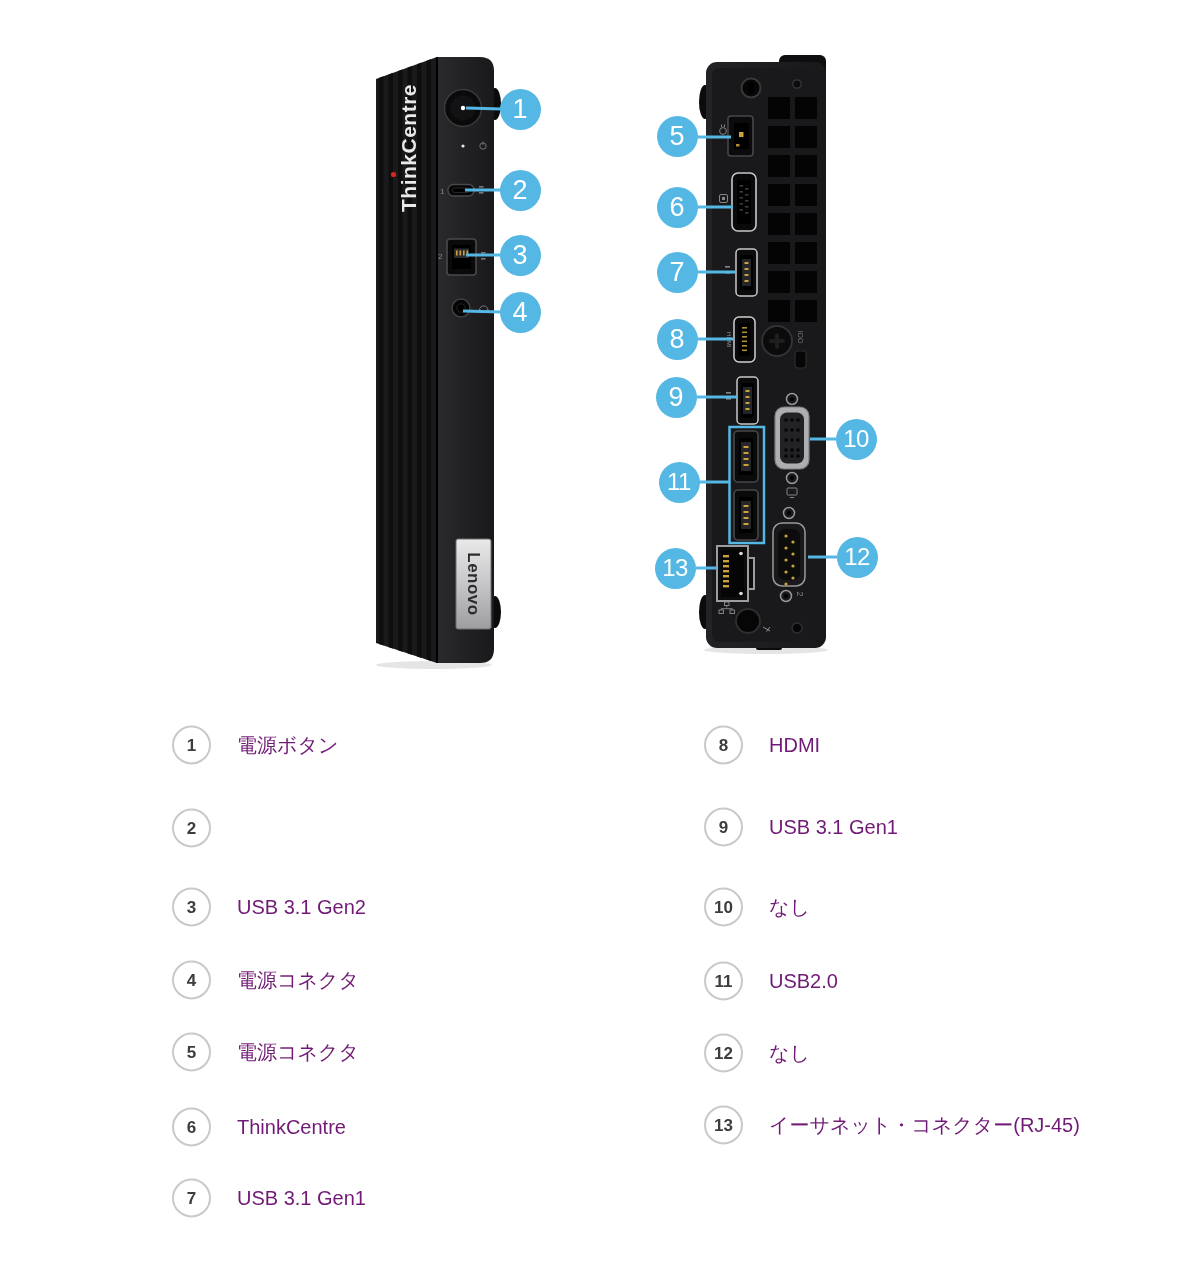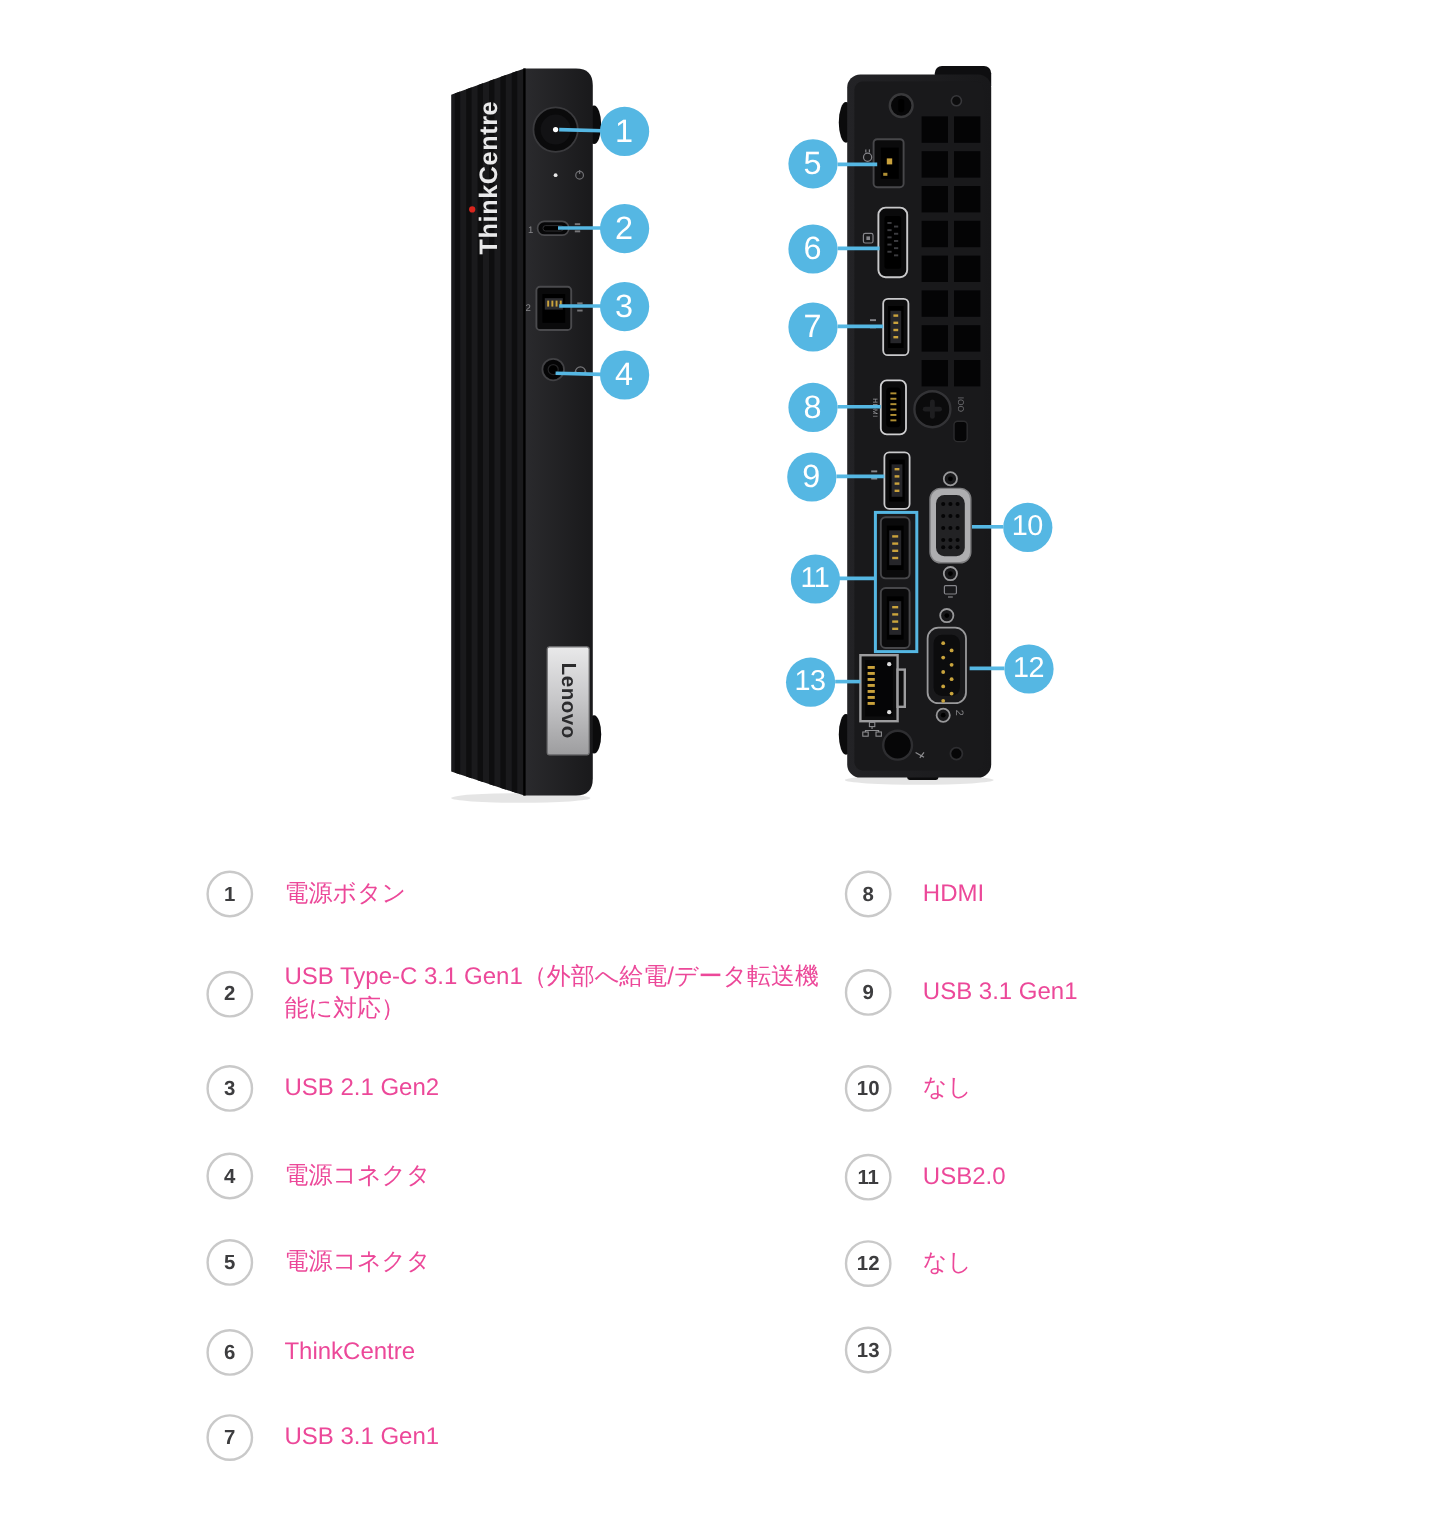--- a/index.html
+++ b/index.html
@@ -10,21 +10,21 @@
   .callout{position:absolute;width:41px;height:41px;border-radius:50%;background:#55B7E3;
            color:#fff;display:flex;align-items:center;justify-content:center;
            font-size:27px;font-weight:400;line-height:1;user-select:none}
   .callout.cw{font-size:24px;letter-spacing:-.5px}
   
   .lrow{position:absolute;display:flex;align-items:center;gap:26px;transform:translateY(-50%)}
   .lbadge{width:35px;height:35px;border:2px solid #c9c9c9;border-radius:50%;flex:0 0 auto;
           display:flex;align-items:center;justify-content:center;
           font-size:17px;font-weight:700;color:#3d3d3f}
   .lbadge i{font-style:normal}
-  .llabel{font-size:20px;color:#ec4899;line-height:1.35}
+  .llabel{font-size:20px;color:#701a75;line-height:1.35}
   .llabel.wide{width:455px}
 </style>
 </head>
 <body>
 
 <div class="stage">
 
   <svg class="art" width="1200" height="700" viewBox="0 0 1200 700">
     <defs>
       <linearGradient id="gFace" x1="0" y1="0" x2="1" y2="0">
@@ -410,27 +410,26 @@
   <div class="lrow" style="left:172px;top:745px">
     <span class="lbadge">
         <i>1</i>
       </span>
     <span class="llabel">電源ボタン</span>
   </div>
   <div class="lrow" style="left:172px;top:828px">
     <span class="lbadge">
         <i>2</i>
       </span>
-    <span class="llabel wide">USB Type-C 3.1 Gen1（外部へ給電/データ転送機能に対応）</span>
   </div>
   <div class="lrow" style="left:172px;top:907px">
     <span class="lbadge">
         <i>3</i>
       </span>
-    <span class="llabel">USB 2.1 Gen2</span>
+    <span class="llabel">USB 3.1 Gen2</span>
   </div>
   <div class="lrow" style="left:172px;top:980px">
     <span class="lbadge">
         <i>4</i>
       </span>
     <span class="llabel">電源コネクタ</span>
   </div>
   <div class="lrow" style="left:172px;top:1052px">
     <span class="lbadge">
         <i>5</i>
@@ -477,15 +476,16 @@
   <div class="lrow" style="left:704px;top:1053px">
     <span class="lbadge">
         <i>12</i>
       </span>
     <span class="llabel">なし</span>
   </div>
   <div class="lrow" style="left:704px;top:1125px">
     <span class="lbadge">
         <i>13</i>
       </span>
+    <span class="llabel">イーサネット・コネクター(RJ-45)</span>
   </div>
 
 </div>
 
 </body></html>

